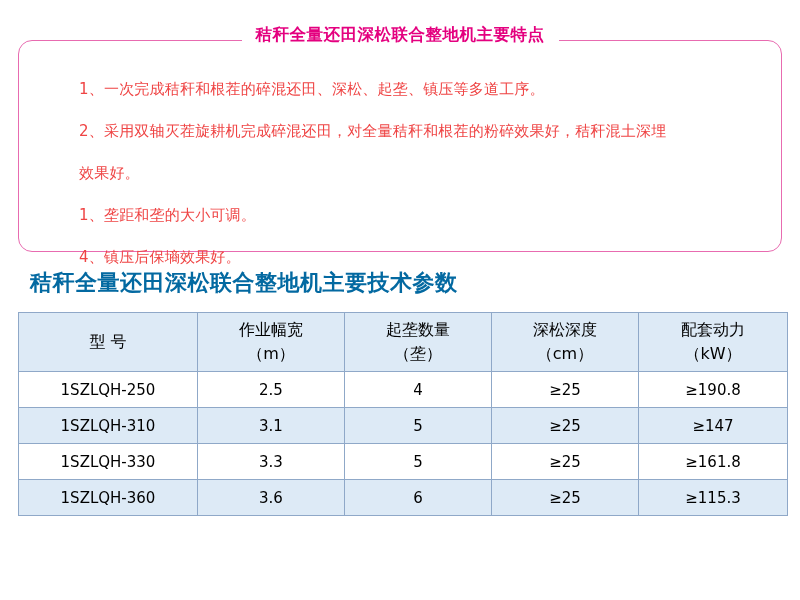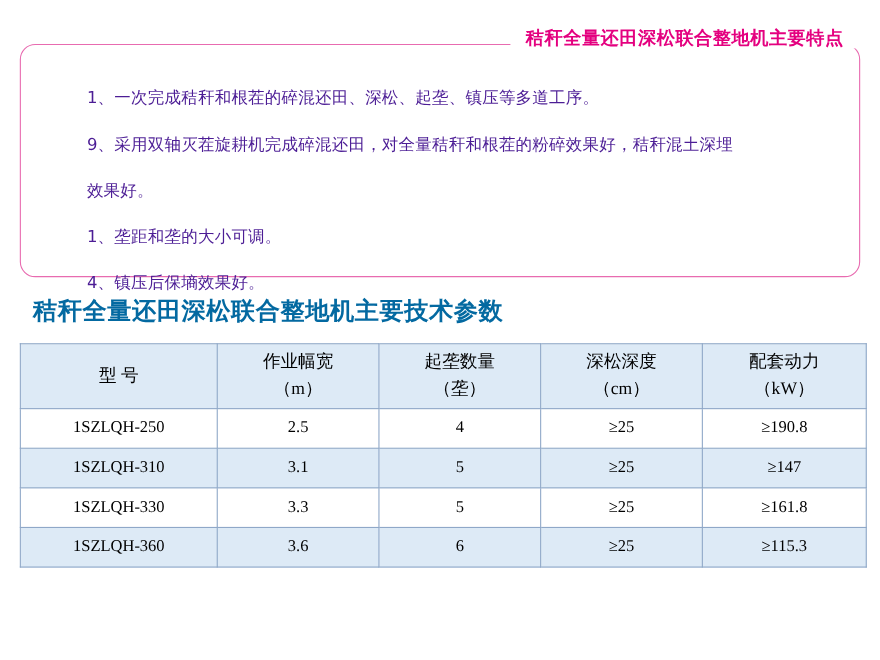--- a/index.html
+++ b/index.html
@@ -30,36 +30,36 @@
     border-radius: 14px;
     padding: 20px 26px 16px 26px;
     box-sizing: border-box;
     height: 212px;
   }
   .features-title-wrap {
     position: absolute;
     top: -14px;
     left: 0;
     right: 0;
-    text-align: right;
+    text-align: center;
     line-height: 1;
   }
   .features-title {
     display: inline-block;
     background: #ffffff;
     padding: 0 14px;
     color: #e4007f;
     font-weight: bold;
     font-size: 16.5px;
     letter-spacing: 0.5px;
   }
   .feature-line {
     font-size: 15px;
     line-height: 27px;
-    color: #4c1d95;
+    color: #ef4444;
     letter-spacing: 0.2px;
     text-indent: 0;
     padding-left: 34px;
     text-align: justify;
   }
   .feature-line.sub {
     padding-left: 34px;
   }
 
   
@@ -69,21 +69,20 @@
     font-weight: bold;
     letter-spacing: 0.5px;
     color: #0369a1;
   }
 
   table.spec {
     width: 764px;
     margin: 14px auto;
     border-collapse: collapse;
     table-layout: fixed;
-    font-family: Liberation Serif, serif;
   }
   table.spec th, table.spec td {
     border: 1px solid #8fa8c8;
     text-align: center;
     font-size: 15px;
     color: #000000;
     font-weight: normal;
     padding: 0;
     height: 35px;
   }
@@ -110,21 +109,21 @@
 </head>
 <body>
 
 <div class="page">
 
   <section class="features-box">
     <div class="features-title-wrap">
       <span class="features-title">秸秆全量还田深松联合整地机主要特点</span>
     </div>
     <p class="feature-line">1、一次完成秸秆和根茬的碎混还田、深松、起垄、镇压等多道工序。</p>
-    <p class="feature-line">9、采用双轴灭茬旋耕机完成碎混还田，对全量秸秆和根茬的粉碎效果好，秸秆混土深埋</p>
+    <p class="feature-line">2、采用双轴灭茬旋耕机完成碎混还田，对全量秸秆和根茬的粉碎效果好，秸秆混土深埋</p>
     <p class="feature-line sub">效果好。</p>
     <p class="feature-line">1、垄距和垄的大小可调。</p>
     <p class="feature-line">4、镇压后保墒效果好。</p>
   </section>
 
   <h2 class="spec-title">秸秆全量还田深松联合整地机主要技术参数</h2>
 
   <table class="spec">
     <thead>
       <tr>

